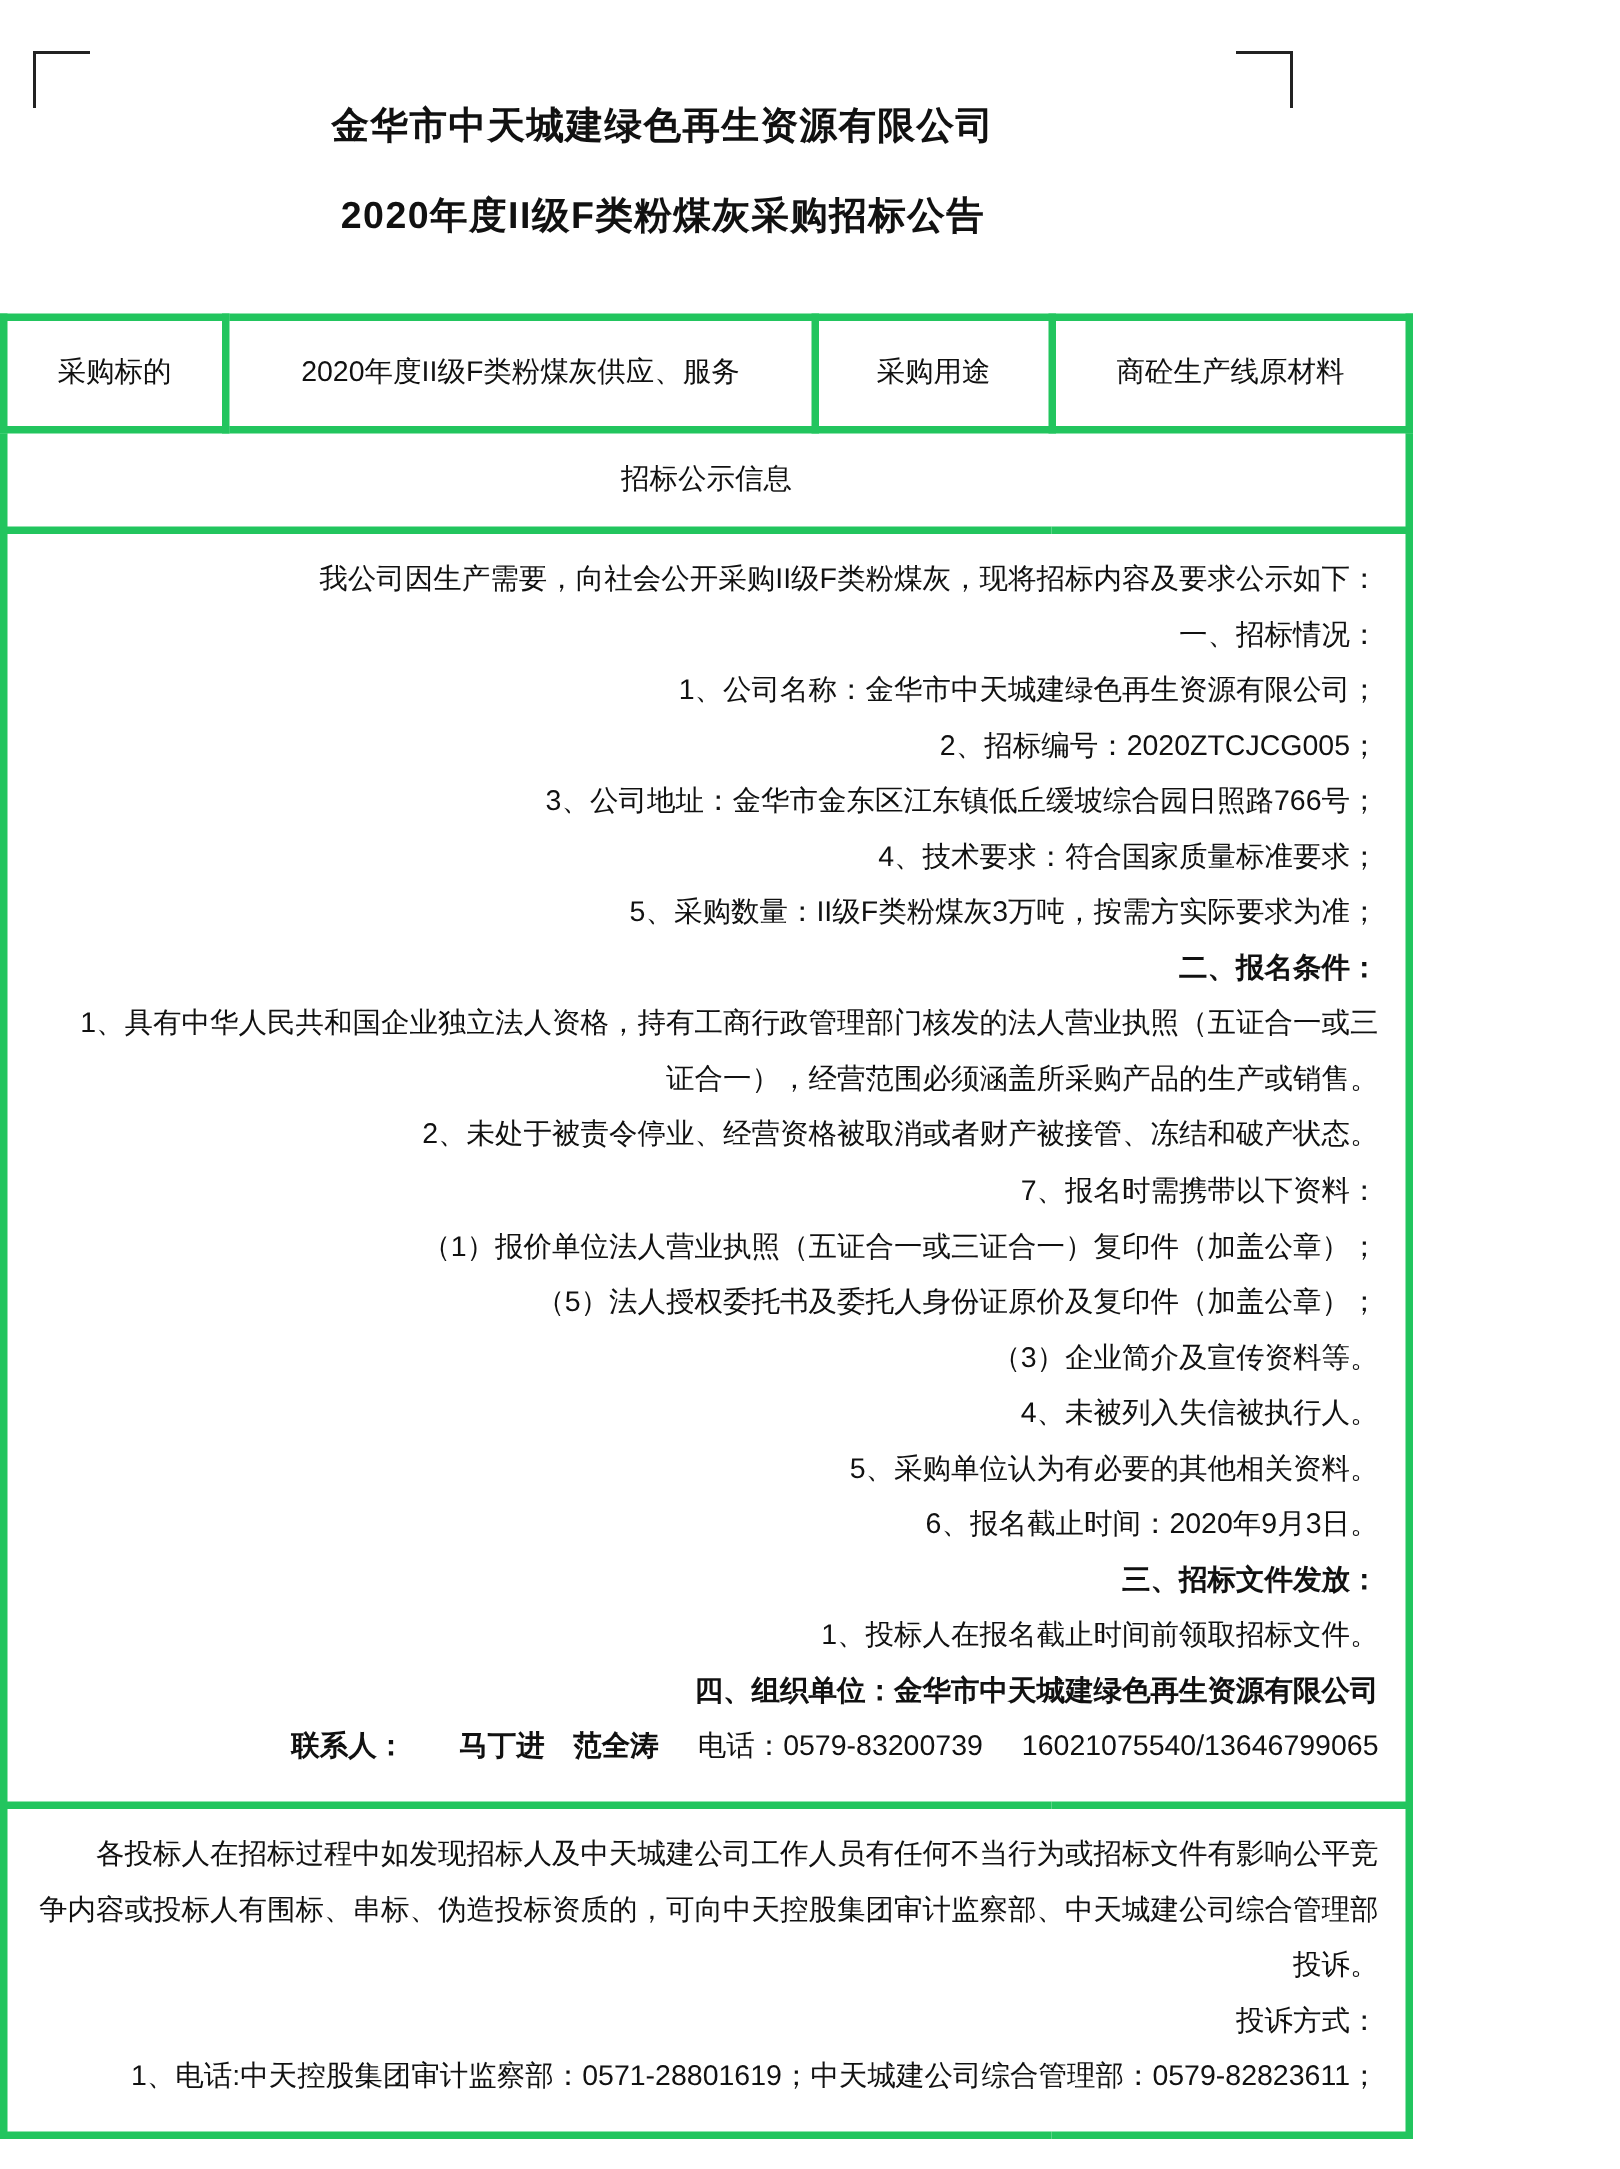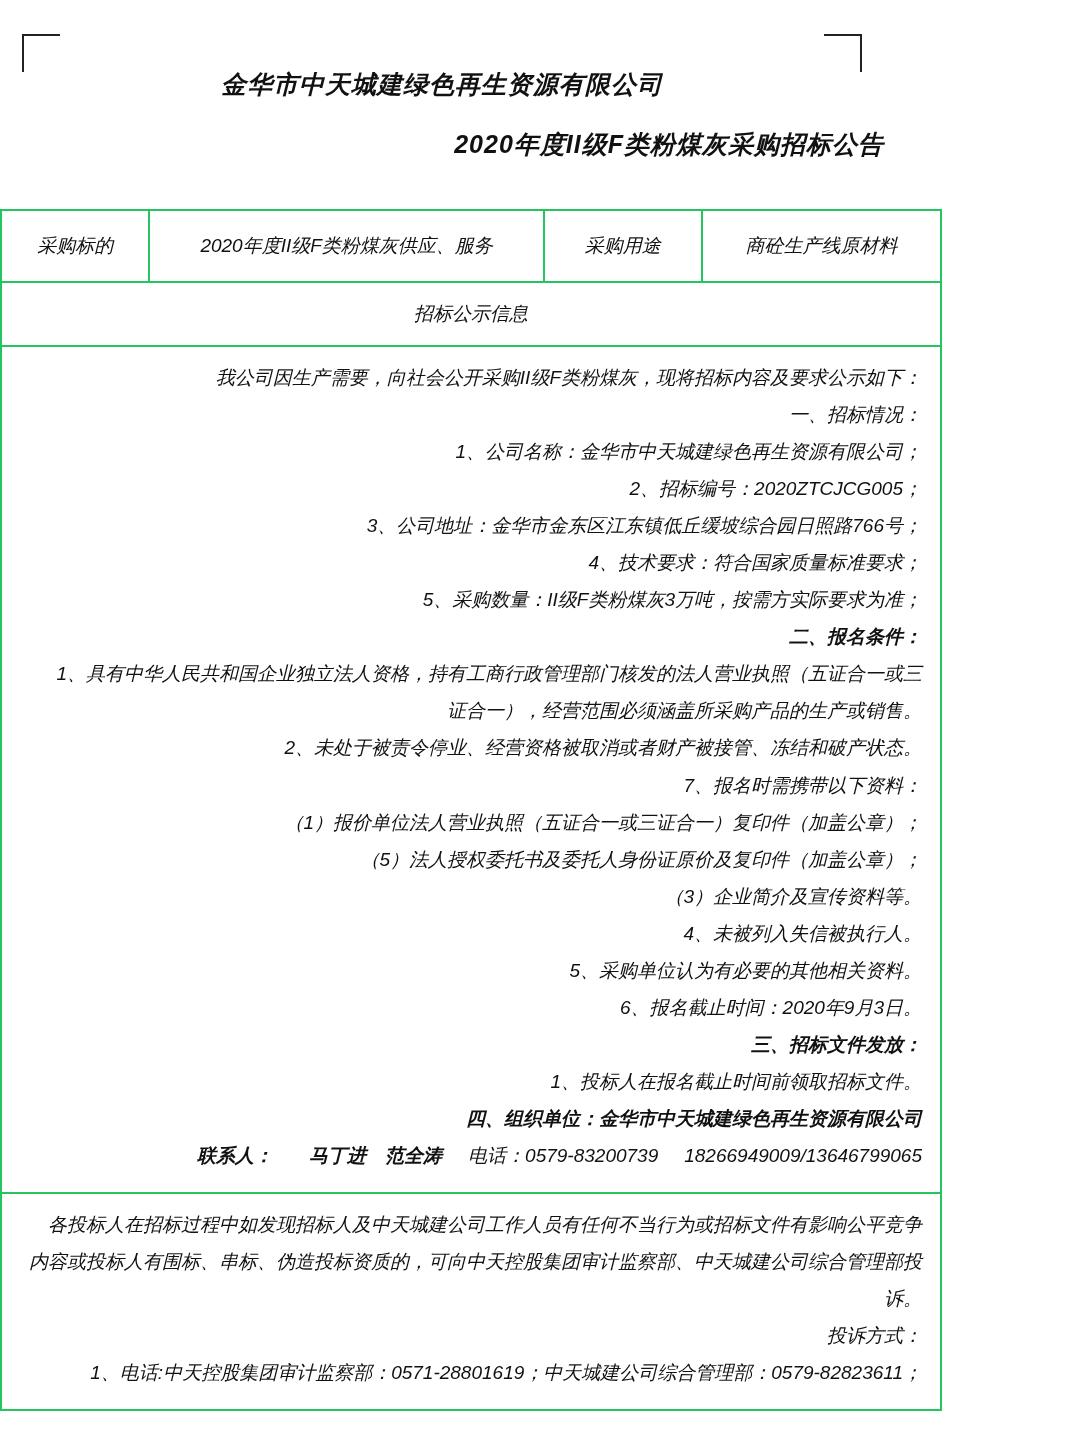--- a/index.html
+++ b/index.html
@@ -13,21 +13,20 @@
     font-family: "Liberation Sans", sans-serif;
     color: #111111;
     position: relative;
     overflow: hidden;
   }
   .page {
     position: relative;
     width: 884px;
     height: 1446px;
     box-sizing: border-box;
-    font-style: italic;
   }
   
   .crop {
     position: absolute;
     width: 36px;
     height: 36px;
   }
   .crop.tl { top: 34px; left: 22px; border-left: 2px solid #222; border-top: 2px solid #222; }
   .crop.tr { top: 34px; right: 22px; border-right: 2px solid #222; border-top: 2px solid #222; }
 
@@ -40,31 +39,30 @@
     font-weight: bold;
     letter-spacing: 1px;
     line-height: 1.5;
   }
   .doc-subtitle {
     font-size: 25px;
     font-weight: bold;
     letter-spacing: 1px;
     line-height: 1.5;
     margin-top: 22px;
-    text-align: right;
   }
 
   table.main {
     border-collapse: collapse;
     width: 942px;
     margin: 46px auto 0 auto;
     table-layout: fixed;
   }
   table.main td {
-    border: 2px solid #22c55e;
+    border: 5px solid #22c55e;
     vertical-align: middle;
     font-size: 19px;
     line-height: 1.6;
   }
   td.label {
     width: 124px;
     text-align: center;
     height: 62px;
     padding: 4px 6px;
   }
@@ -162,21 +160,21 @@
               <div class="p ind">（5）法人授权委托书及委托人身份证原价及复印件（加盖公章）；</div>
               <div class="p ind">（3）企业简介及宣传资料等。</div>
               <div class="p ind">4、未被列入失信被执行人。</div>
               <div class="p ind">5、采购单位认为有必要的其他相关资料。</div>
               <div class="p ind">6、报名截止时间：2020年9月3日。</div>
               <div class="p ind b">三、招标文件发放：</div>
               <div class="p ind">1、投标人在报名截止时间前领取招标文件。</div>
               <div class="p ind b">四、组织单位：金华市中天城建绿色再生资源有限公司</div>
             </div>
           <div class="contact-line">
-            <span class="lbl">联系人：</span><span class="lbl">马丁进　范全涛</span><span class="sp-wide"></span><span>电话：</span><span>0579-83200739</span><span class="sp-wide"></span><span>18266949009/13646799065</span>
+            <span class="lbl">联系人：</span><span class="lbl">马丁进　范全涛</span><span class="sp-wide"></span><span>电话：</span><span>0579-83200739</span><span class="sp-wide"></span><span>16021075540/13646799065</span>
           </div>
         </td>
       </tr>
       <tr>
         <td class="body-cell" colspan="4">
           <div id="footer-lines">
               <div class="p ind">各投标人在招标过程中如发现招标人及中天城建公司工作人员有任何不当行为或招标文件有影响公平竞争内容或投标人有围标、串标、伪造投标资质的，可向中天控股集团审计监察部、中天城建公司综合管理部投诉。</div>
               <div class="p ind">投诉方式：</div>
               <div class="p ind">1、电话:中天控股集团审计监察部：0571-28801619；中天城建公司综合管理部：0579-82823611；</div>
             </div>

